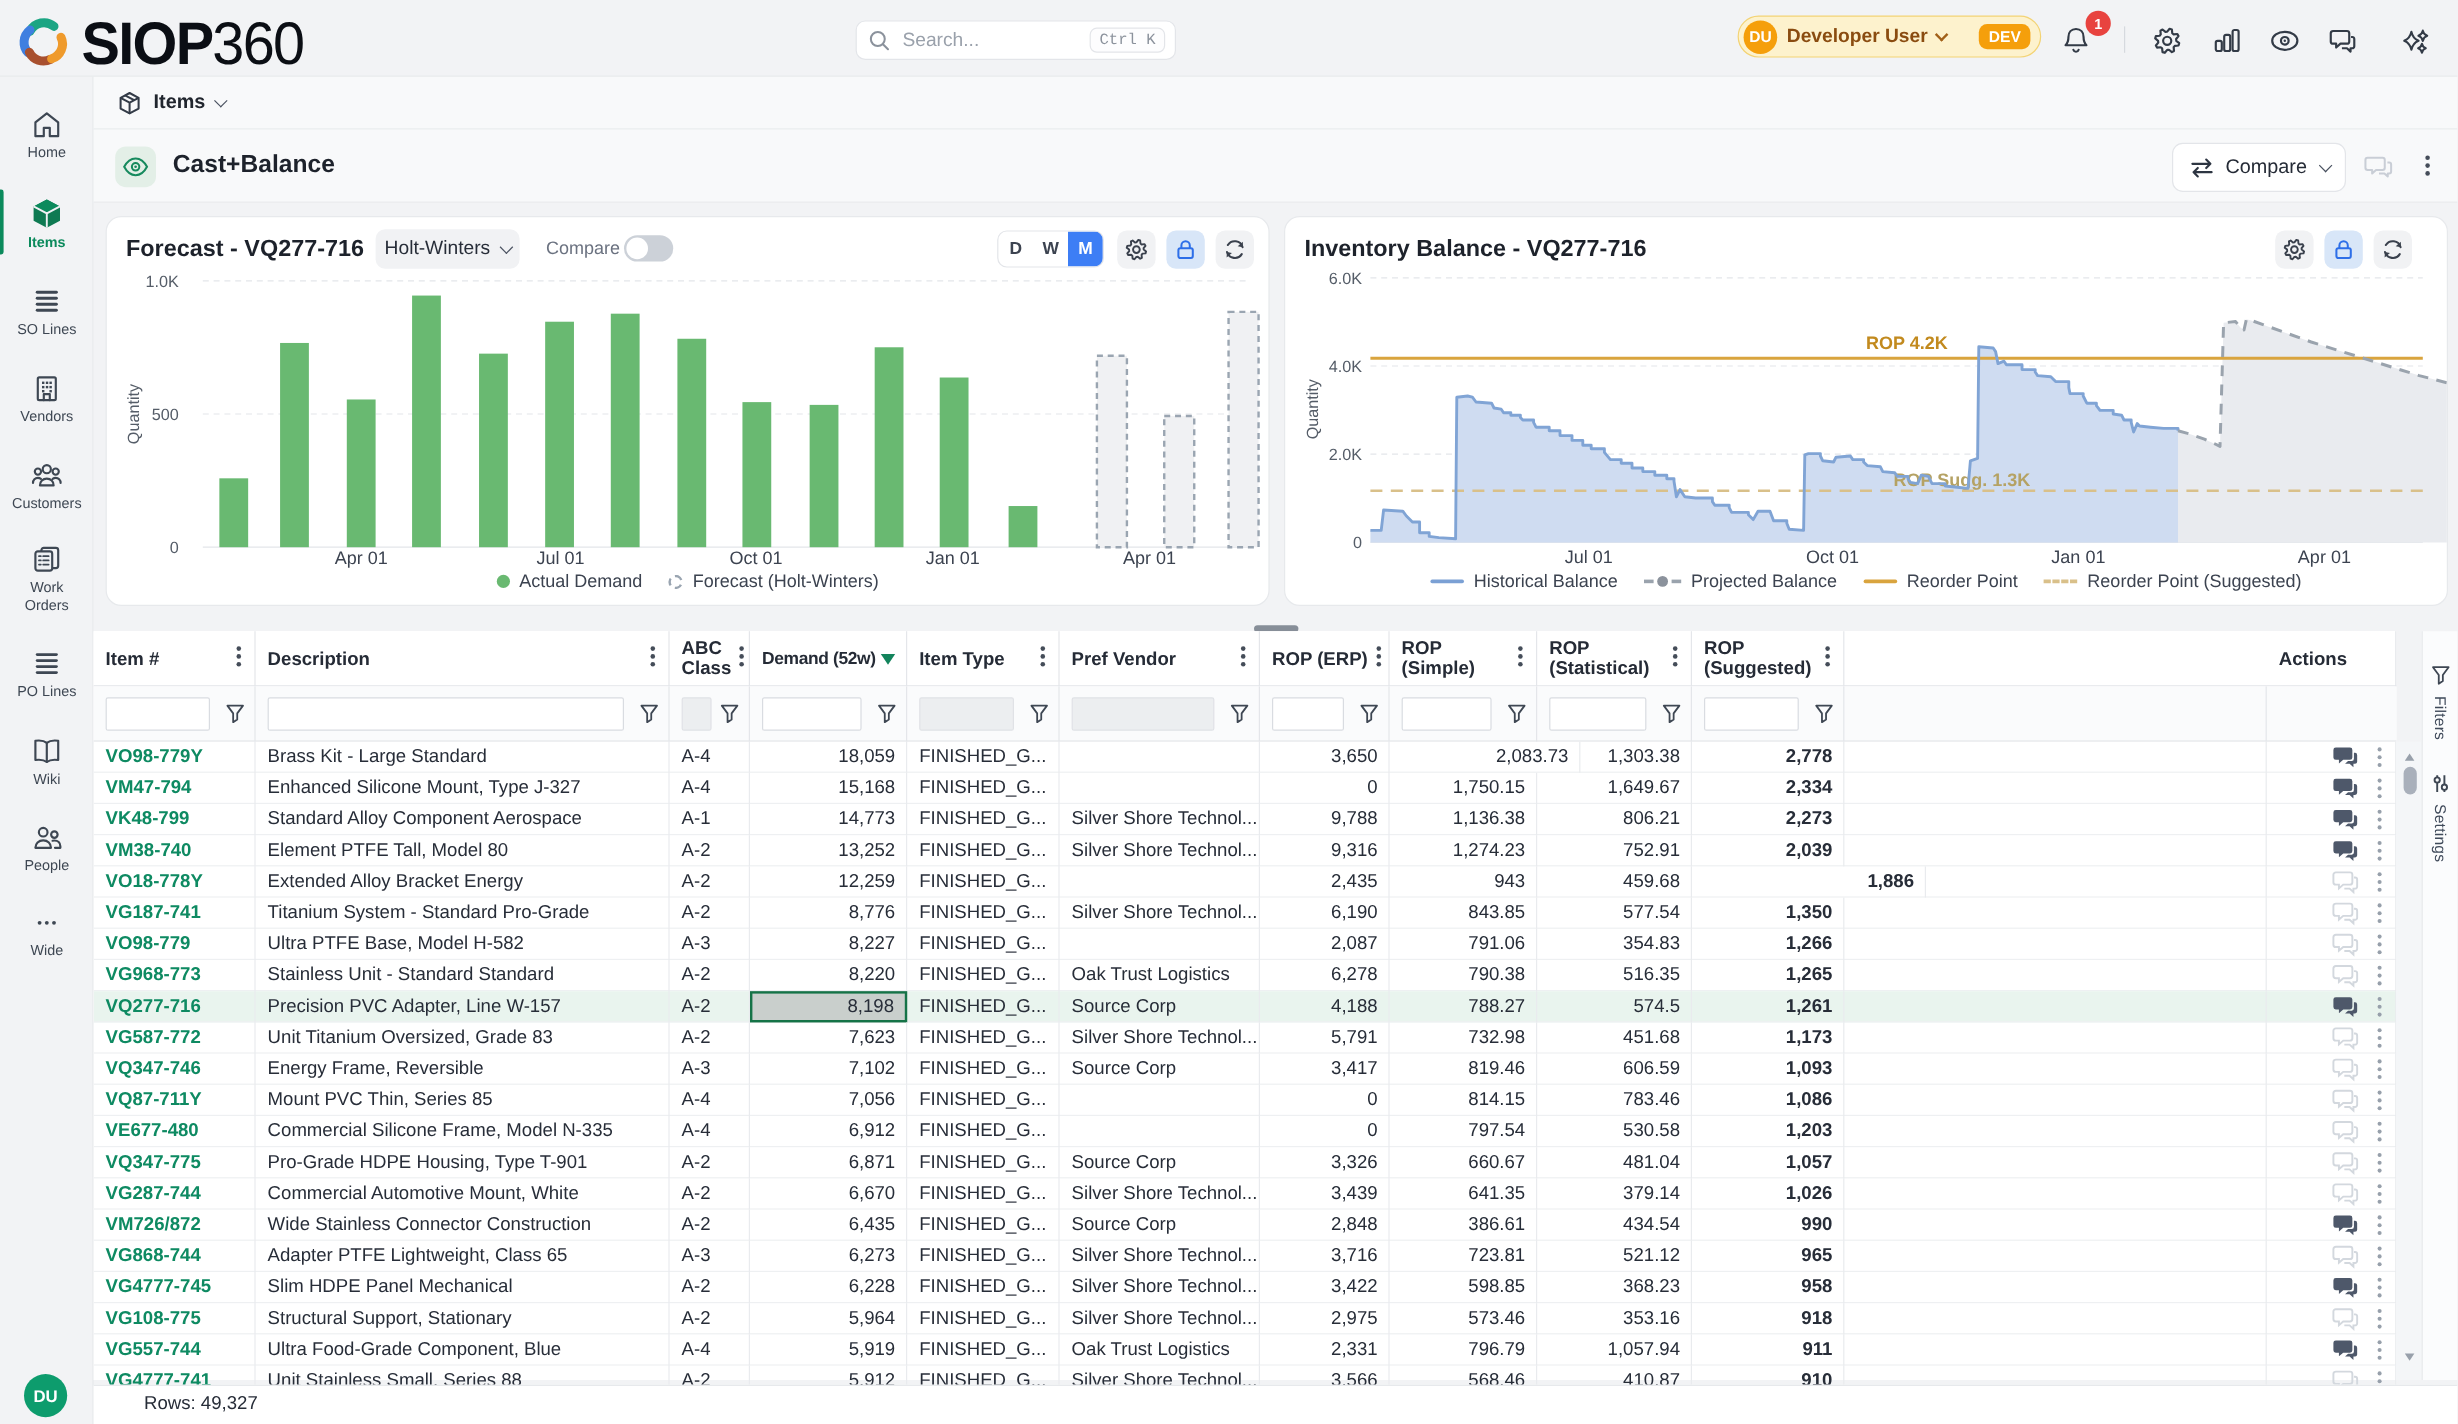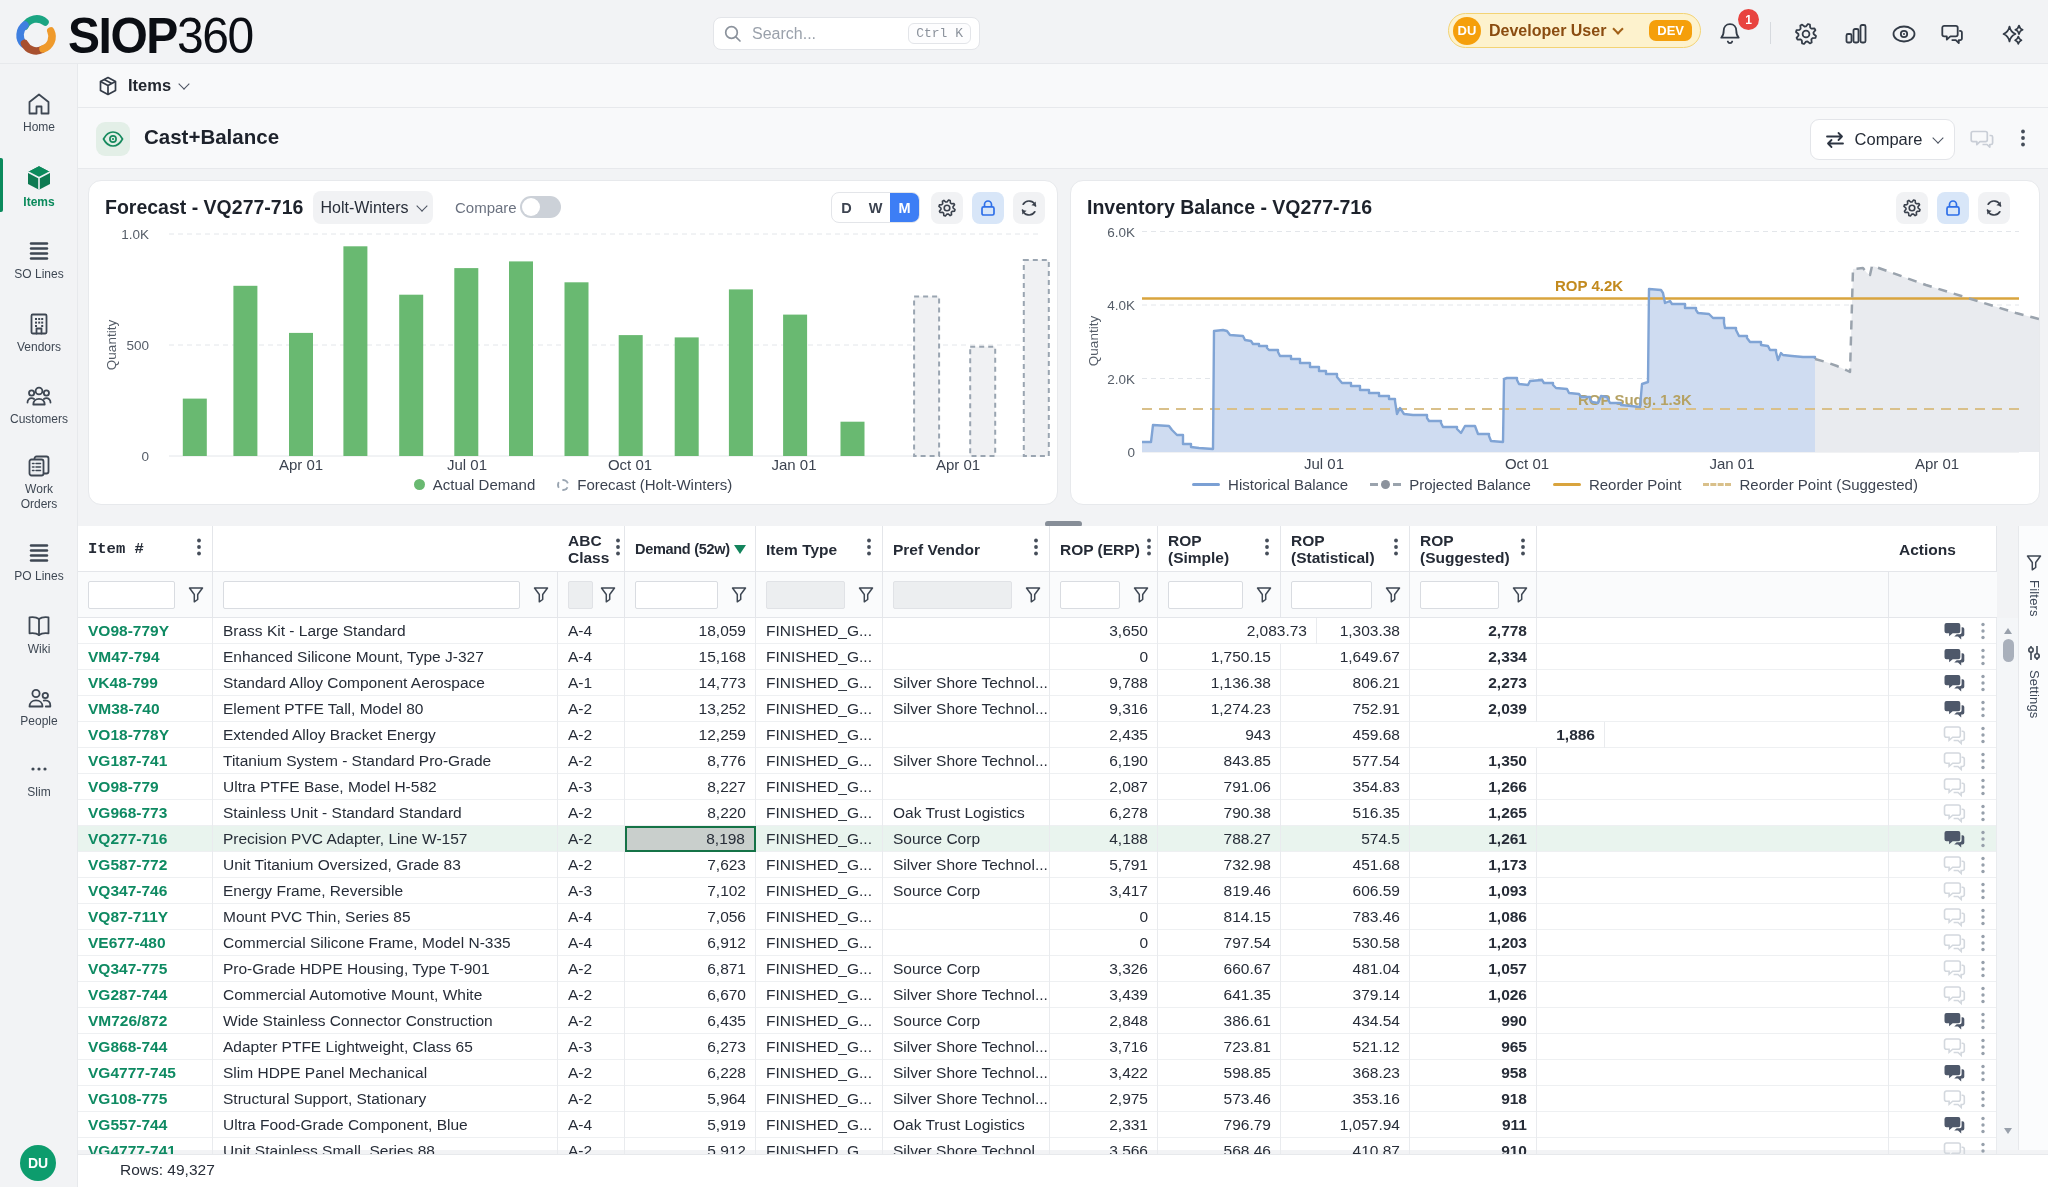--- a/index.html
+++ b/index.html
@@ -241,21 +241,21 @@
       <div class="slbl">People</div>
     </div>
     <div class="snav" style="top:692px">
       <svg width="26" height="26" viewBox="0 0 26 26" style="">
         <g fill="#3e4753">
           <circle cx="7" cy="13" r="1.6"></circle>
           <circle cx="13" cy="13" r="1.6"></circle>
           <circle cx="19" cy="13" r="1.6"></circle>
         </g>
       </svg>
-      <div class="slbl">Slim</div>
+      <div class="slbl">Wide</div>
     </div>
     <div id="actbar"></div>
     <div id="du2">DU</div>
   </div>
 <div id="crumb">
     <svg width="22" height="22" viewBox="0 0 22 22" style="">
       <path d="M11 2.5 18.5 6.5 V15.5 L11 19.5 3.5 15.5 V6.5 Z" fill="none" stroke="#333b47" stroke-width="1.7" stroke-linejoin="round"></path>
       <path d="M3.5 6.5 11 10.5 18.5 6.5 M11 10.5 V19.5 M7.2 4.5 14.8 8.5" fill="none" stroke="#333b47" stroke-width="1.7" stroke-linejoin="round"></path>
     </svg>
     <b>Items</b>
@@ -397,22 +397,32 @@
     <div class="legend" style="left:0;width:968px;top:295px;justify-content:center"><span class="lline"></span>Historical Balance<span style="display:flex;align-items:center;margin-left:14px">
           <span style="width:8px;height:3px;background:#9aa3ad"></span>
           <span style="width:9px;height:9px;border-radius:50%;background:#8b929c;margin:0 3px"></span>
           <span style="width:8px;height:3px;background:#9aa3ad"></span>
         </span>Projected Balance<span class="lorange" style="margin-left:14px"></span>Reorder Point<span style="margin-left:14px;width:28px;border-top:3px dashed #d9c08a"></span>Reorder Point (Suggested)</div>
   </div>
 </div>
 <div id="dragpill"></div>
 <div id="tbl">
   <div id="thead">
-      <div class="th" style="left:0px;width:135px;border-right:1px solid #e4e6ea;font-family:Liberation Mono, monospace;">
+      <div class="th" style="left:0px;width:135px;border-right:1px solid #e4e6ea;">
         <div class="hlab">Item #</div>
+        <span class="hkeb"><svg width="18" height="22" viewBox="0 0 18 22" style="">
+            <g fill="#454d59">
+              <circle cx="9" cy="4.5" r="1.9"></circle>
+              <circle cx="9" cy="11" r="1.9"></circle>
+              <circle cx="9" cy="17.5" r="1.9"></circle>
+            </g>
+          </svg></span>
+      </div>
+      <div class="th" style="left:135px;width:345px;border-right:1px solid #e4e6ea;">
+        <div class="hlab">Description</div>
         <span class="hkeb"><svg width="18" height="22" viewBox="0 0 18 22" style="">
             <g fill="#454d59">
               <circle cx="9" cy="4.5" r="1.9"></circle>
               <circle cx="9" cy="11" r="1.9"></circle>
               <circle cx="9" cy="17.5" r="1.9"></circle>
             </g>
           </svg></span>
       </div>
       <div class="th" style="left:480px;width:67px;border-right:1px solid #e4e6ea;">
         <div class="hlab">ABC<br>Class</div>

